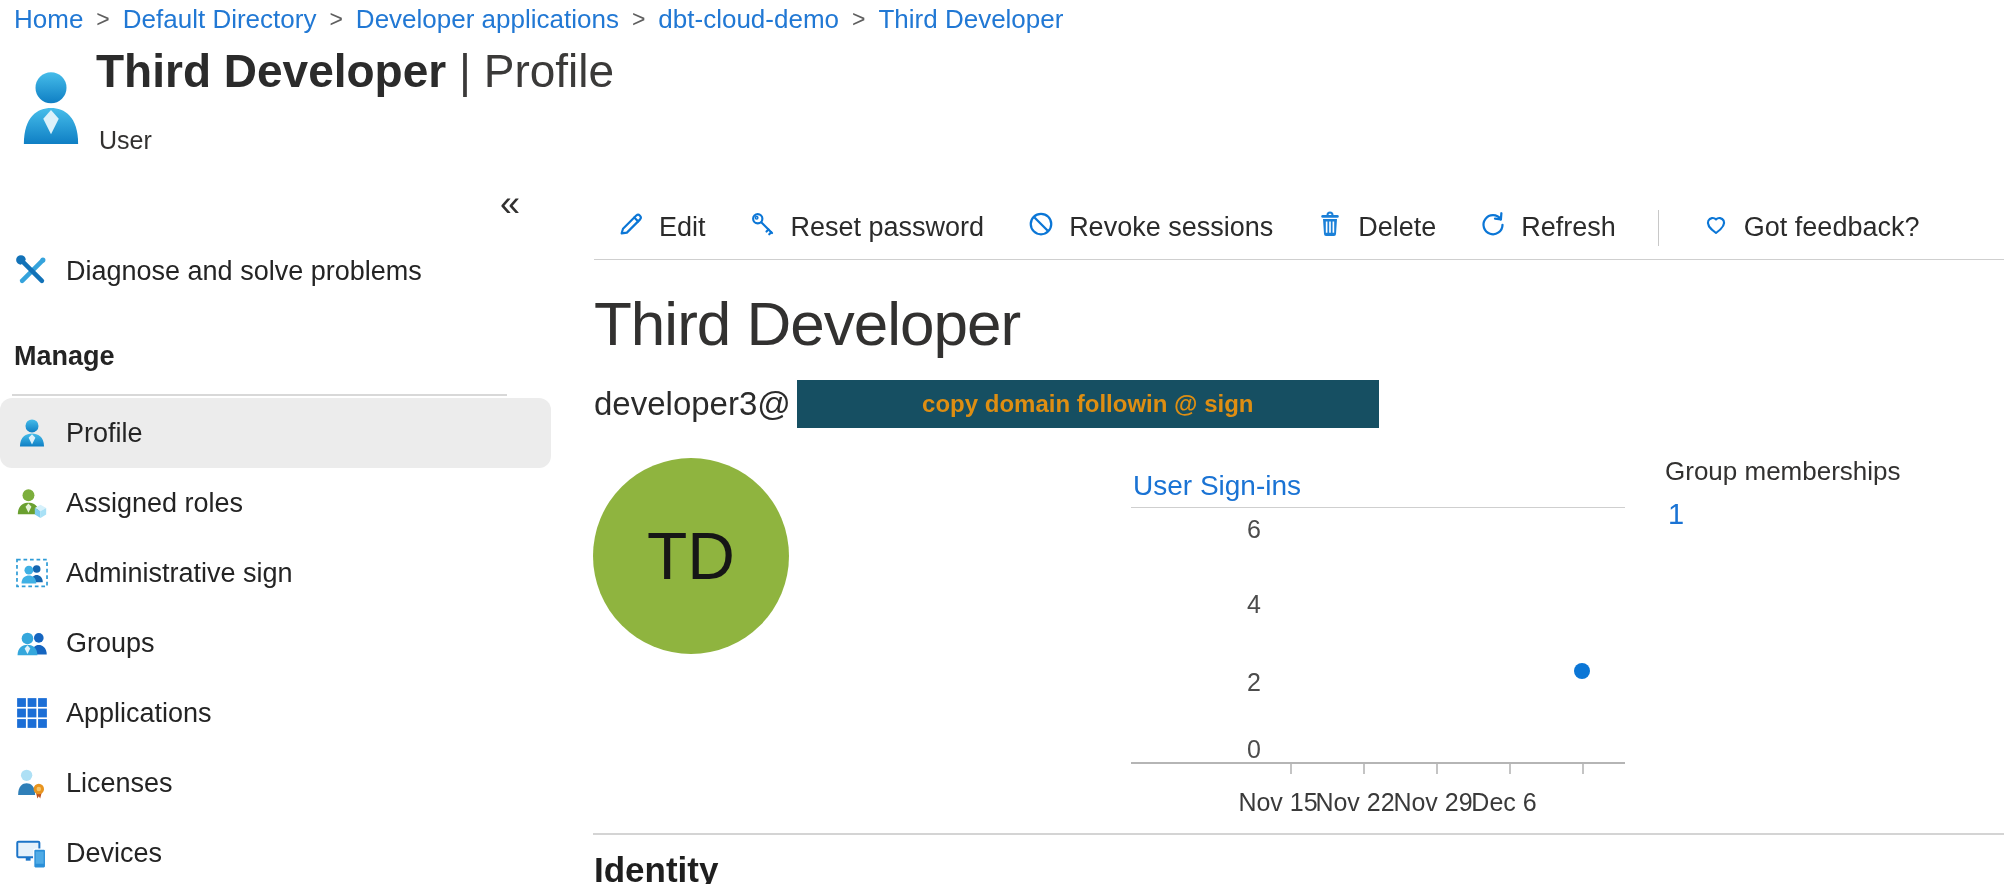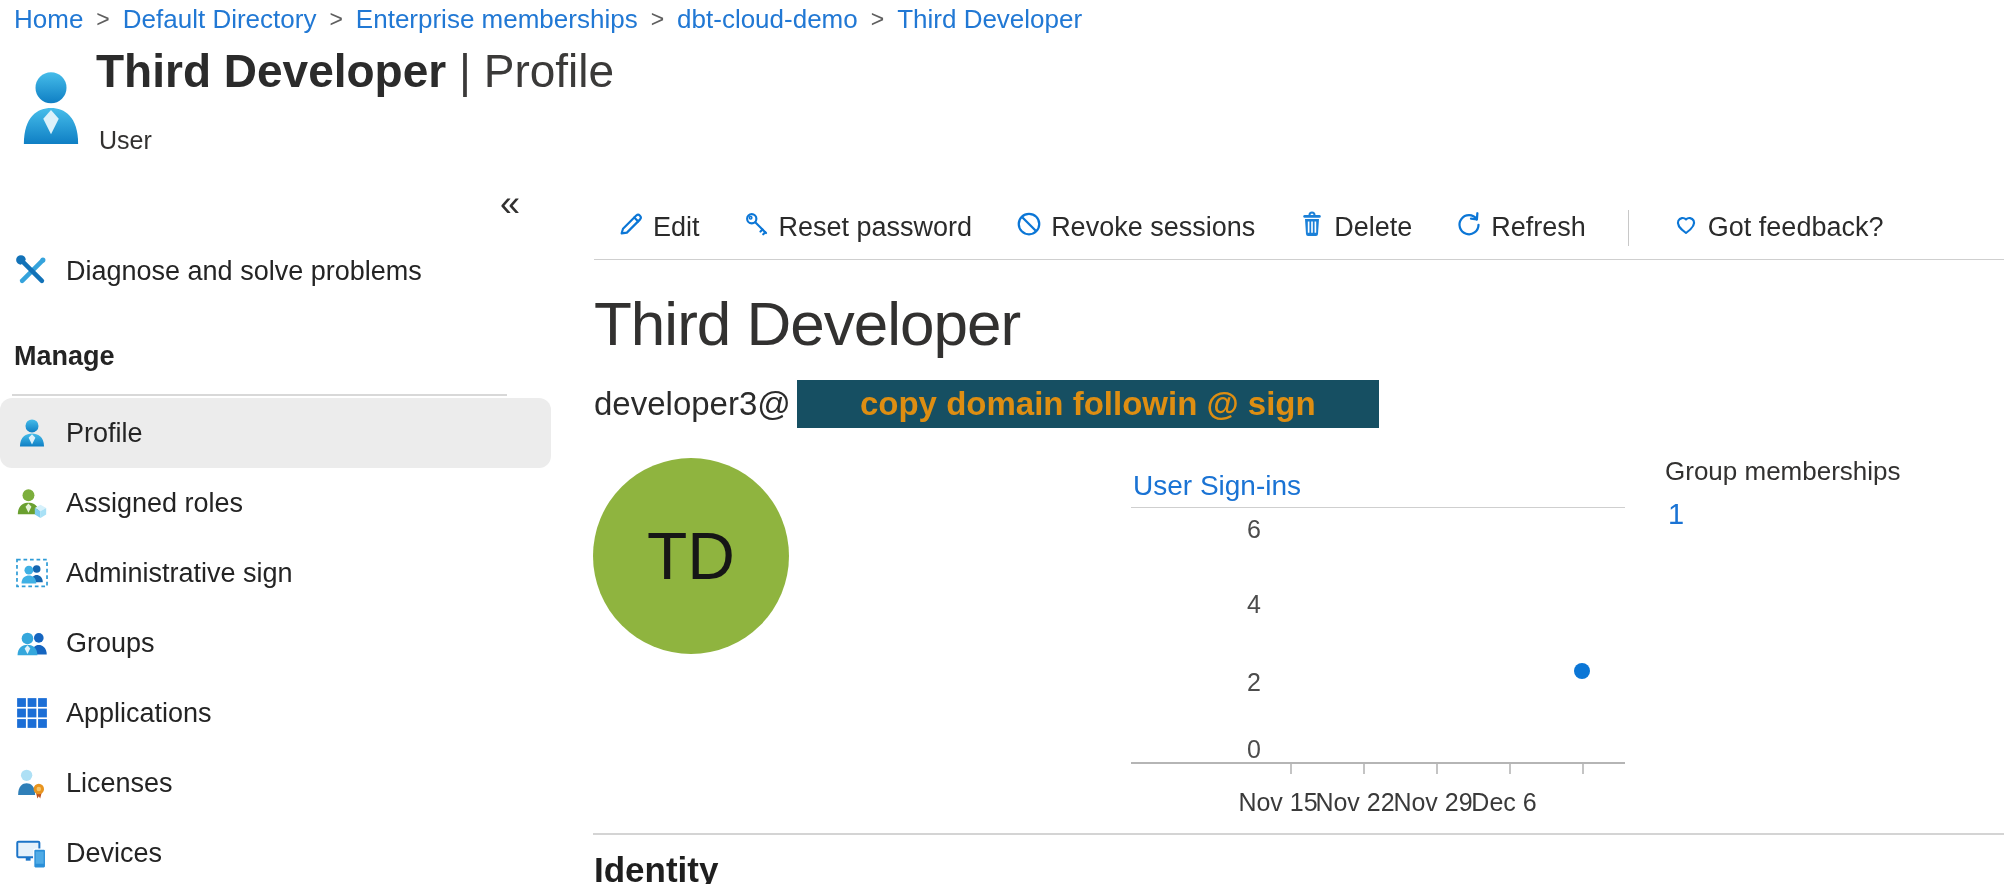--- a/index.html
+++ b/index.html
@@ -26,28 +26,28 @@
   .side-row .slbl { margin-left:16px; font-size:27px; color:#242424; white-space:nowrap; }
   .diagnose-row { position:absolute; left:0; top:243px; width:551px; height:56px; }
   .section-label { position:absolute; left:14px; top:341px; font-size:27px; font-weight:700; color:#242424; }
   .side-divider { position:absolute; left:12px; top:394px; width:495px; height:2px; background:#d8d8d8; }
   .side-rows { position:absolute; left:0; top:398px; width:551px; }
   .side-rows .side-row { height:70px; }
   .side-row.selected { background:var(--selected_bg,#ececec);border-radius:12px; }
 
   
   .toolbar { position:absolute; left:594px; top:196px; right:0; height:64px; display:flex; align-items:center; padding-left:22px; gap:42px; border-bottom:1px solid #cfcfcf; }
-  .tb-btn { display:flex; align-items:center; gap:7px; font-size:27px; color:#2b2b2b; cursor:pointer; white-space:nowrap; }
+  .tb-btn { display:flex; align-items:center; gap:13px; font-size:27px; color:#2b2b2b; cursor:pointer; white-space:nowrap; }
   .tb-sep { width:1px; height:36px; background:#c8c8c8; }
 
   
   .display-name { position:absolute; left:594px; top:288px; font-size:62px; font-weight:400; letter-spacing:-1px; color:#323130; white-space:nowrap; }
   .email-row { position:absolute; left:594px; top:379px; height:50px; display:flex; align-items:center; }
   .email-prefix { font-size:33px; font-weight:400; color:#2b2b2b; }
-  .redaction { margin-left:6px; width:582px; height:48px; background:var(--redaction_bg,#164f62); color:var(--redaction_text,#de8e12); font-size:33px; font-weight:700; display:flex; align-items:center; justify-content:center; white-space:nowrap;text-align:center; }
+  .redaction { margin-left:6px; width:582px; height:48px; background:var(--redaction_bg,#164f62); color:var(--redaction_text,#de8e12); font-size:24px; font-weight:700; display:flex; align-items:center; justify-content:center; white-space:nowrap;text-align:center; }
   .avatar { position:absolute; left:593px; top:458px; width:196px; height:196px; border-radius:50%; background:var(--avatar_bg,#8fb43f); display:flex; align-items:center; justify-content:center; font-size:66px; color:#161616; }
 
   
   .plot { position:absolute; left:1131px; top:470px; width:494px; height:370px; }
   .plot-title { position:absolute; left:2px; top:0; font-size:28px; color:var(--link,#1a73d4); cursor:pointer; }
   .plot-underline { position:absolute; left:0; top:37px; width:494px; height:1px; background:#cfcfcf; }
   .ylab { position:absolute; left:0; width:130px; text-align:right; font-size:25px; color:#4c4c4c; }
   .baseline { position:absolute; left:0; top:292px; width:494px; height:2px; background:#b5b5b5; }
   .xtick { position:absolute; top:294px; width:2px; height:10px; background:#c4c4c4; }
   .xlab { position:absolute; top:318px; width:110px; text-align:center; font-size:25px; color:#3a3a3a; white-space:nowrap; }
@@ -64,21 +64,21 @@
 </head>
 <body>
 
 <div id="screen">
 
   <div class="breadcrumb">
     <span class="crumb">Home</span>
     <span class="crumb-sep">&gt;</span>
     <span class="crumb">Default Directory</span>
     <span class="crumb-sep">&gt;</span>
-    <span class="crumb">Enterprise memberships</span>
+    <span class="crumb">Developer applications</span>
     <span class="crumb-sep">&gt;</span>
     <span class="crumb">dbt-cloud-demo</span>
     <span class="crumb-sep">&gt;</span>
     <span class="crumb">Third Developer</span>
   </div>
 
   <span class="header-icon">
     <svg width="62" height="78" viewBox="0 0 32 40">
       <defs>
         <linearGradient id="gpb" x1="0" y1="0" x2="0" y2="1">

